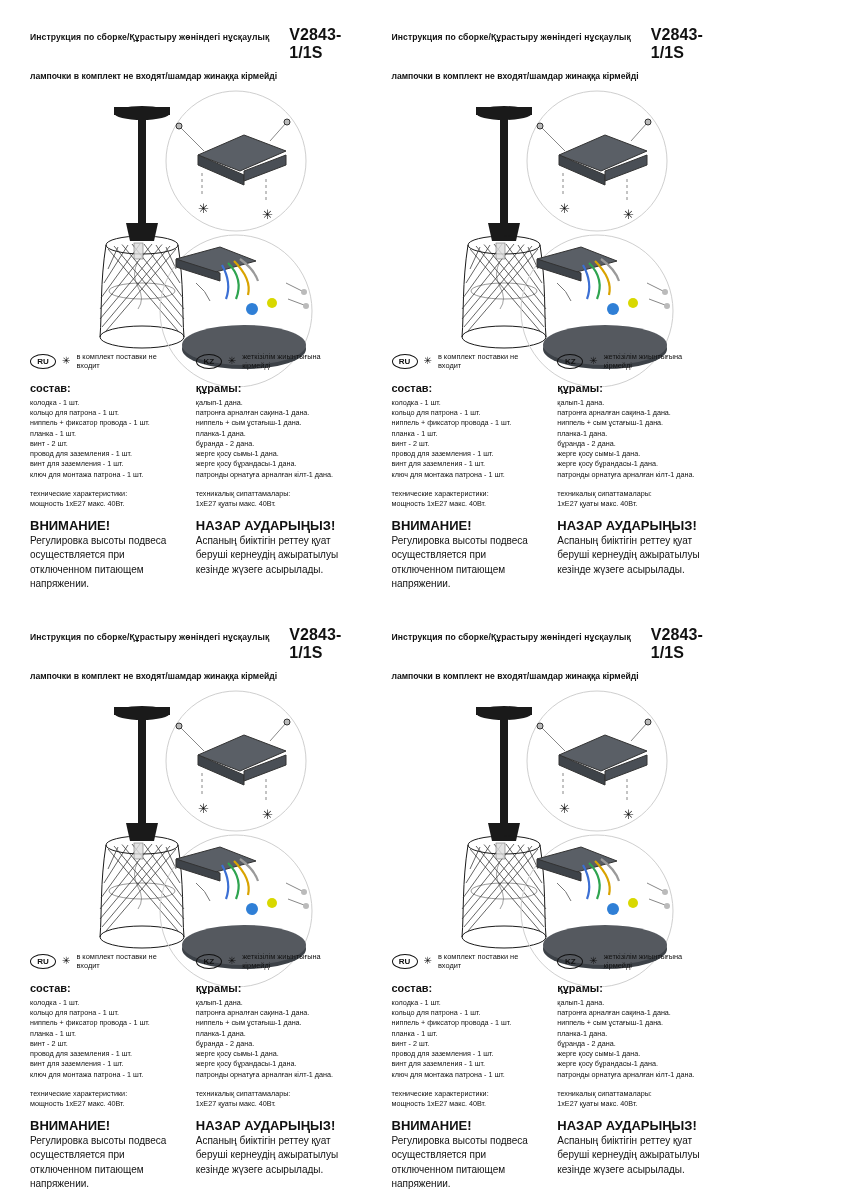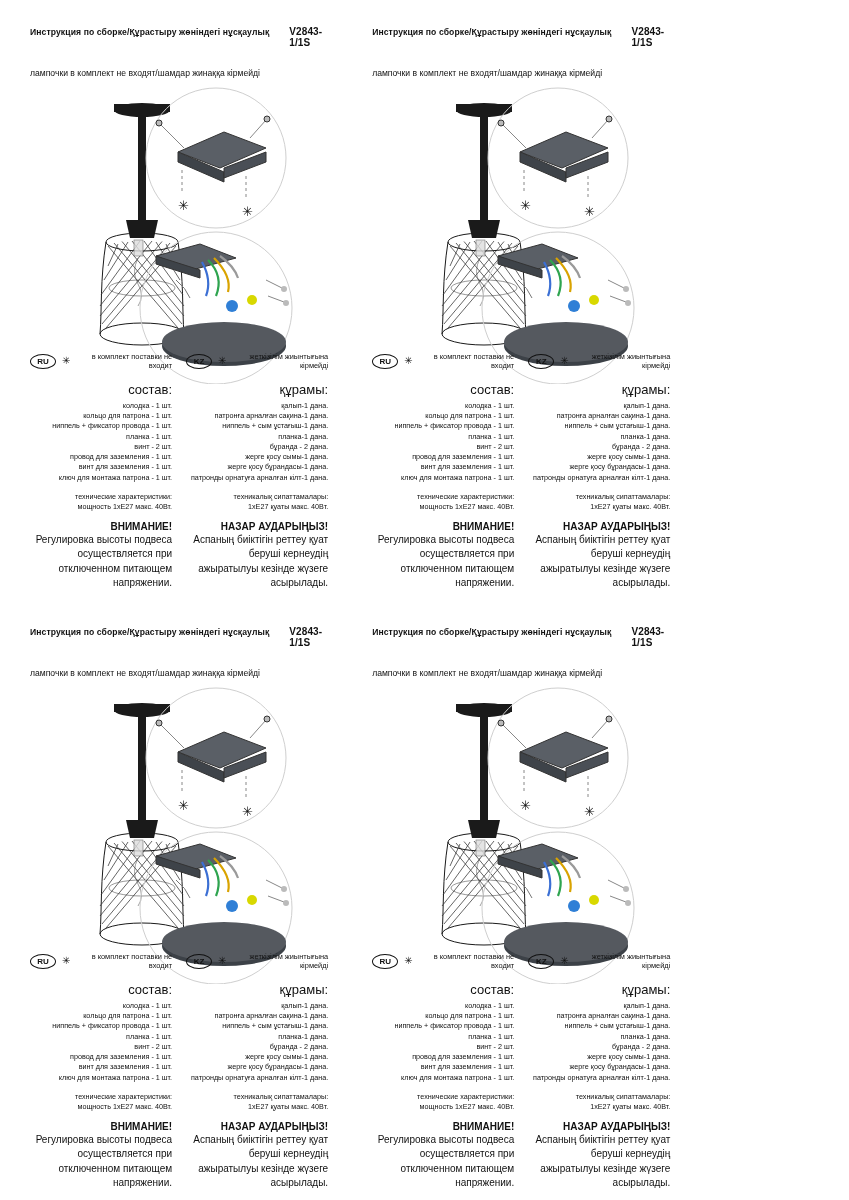--- a/index.html
+++ b/index.html
@@ -28,25 +28,25 @@
 
   
   .hdr-line1 {
     display: flex; align-items: baseline;
     font-size: 8.6px; font-weight: bold;
     letter-spacing: 0.1px;
   }
   .hdr-title { white-space: nowrap; }
   .hdr-code {
     margin-left: 20px;
-    font-size: 10px; font-weight: bold;
+    font-size: 16px; font-weight: bold;
   }
   .hdr-line2 {
-    font-size: 8.6px; font-weight: normal;
-    margin-top: 20px;
+    font-size: 8.6px; font-weight: bold;
+    margin-top: 9px;
   }
 
   
   .illu {
     position: relative;
     height: 300px;
     margin-top: 6px;
   }
   .lamp {
     position: absolute;
@@ -64,49 +64,49 @@
     position: absolute;
     left: 30px; right: 18px;
     top: 352px;
   }
   .panel.right .specs { left: 26px; }
 
   .spec-cols {
     display: flex;
     gap: 14px;
   }
-  .spec-col { width: 50%; text-align: right; }
+  .spec-col { width: 50%; }
 
   .lang-row {
     display: flex; align-items: center;
     gap: 6px;
     margin-bottom: 12px;
   }
   .lang-badge {
     border: 1.2px solid #111;
     border-radius: 50%;
     width: 26px; height: 15px;
     font-size: 8px; font-weight: bold;
     display: flex; align-items: center; justify-content: center;
     flex: 0 0 auto;
   }
   .star { font-size: 10px; line-height: 1; }
   .lang-note { font-size: 7.4px; font-weight: normal; }
 
   .blk-title {
-    font-size: 13px; font-weight: normal;
+    font-size: 11px; font-weight: bold;
     margin-bottom: 4px;
   }
   .li {
     font-size: 7.2px;
     line-height: 1.42;
     white-space: nowrap;
   }
   .gap { height: 9px; }
-  .warn-title { font-size: 10px; font-weight: bold; margin-bottom: 1px; }
+  .warn-title { font-size: 13px; font-weight: bold; margin-bottom: 1px; }
   .warn-body { font-size: 10px; line-height: 1.42; }
 
   
 </style>
 </head>
 <body>
 
 <div class="sheet">
 
   <div class="panel">

